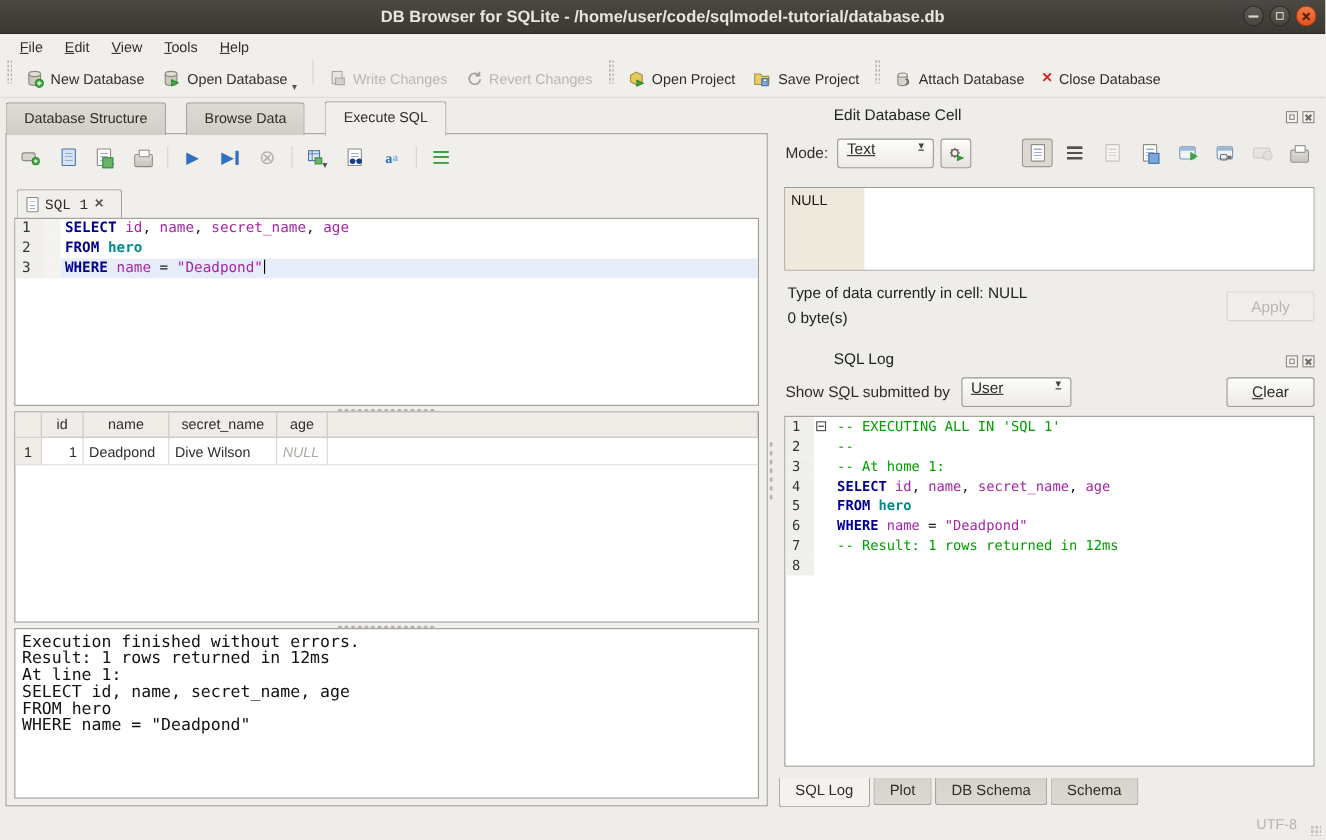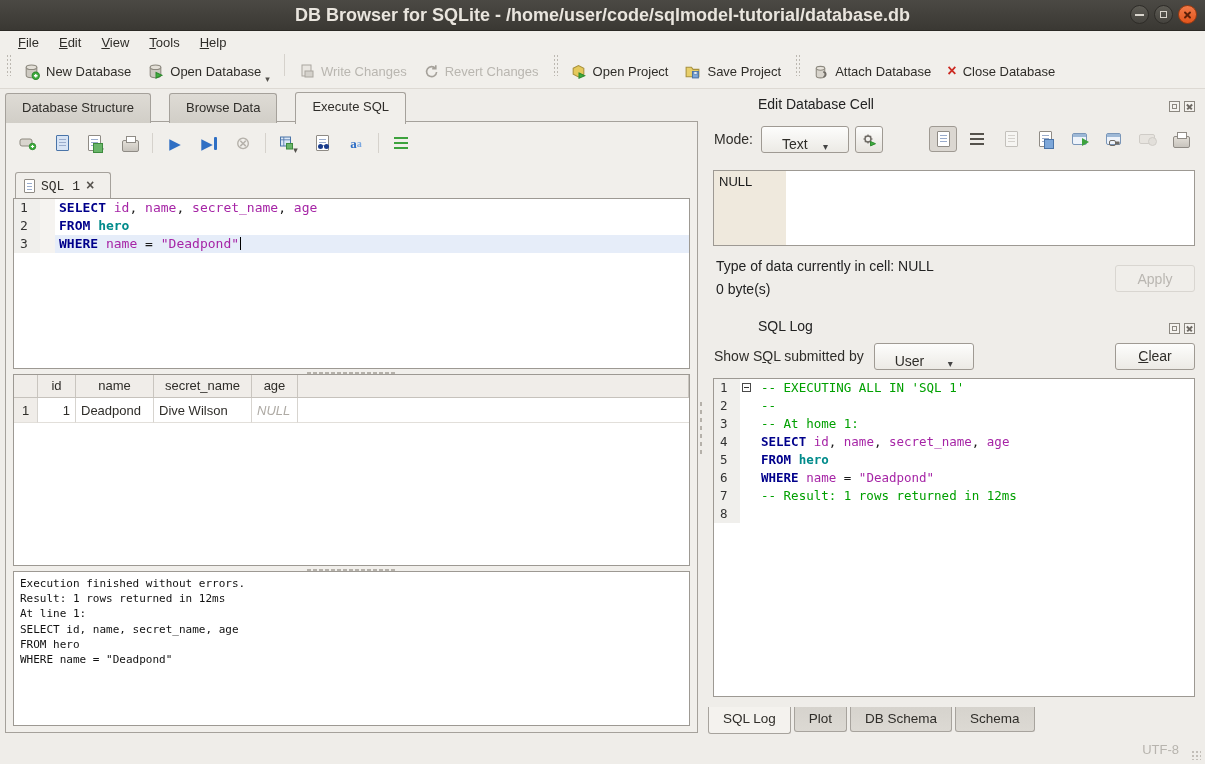--- a/index.html
+++ b/index.html
@@ -6,21 +6,21 @@
   body{
     width:1205px;height:764px;position:relative;overflow:hidden;
     font-family:"Liberation Sans","DejaVu Sans",sans-serif;
     background:#efede9;color:#2f2d29;font-size:13px;
     -webkit-font-smoothing:antialiased;
   }
   
   .titlebar{position:absolute;top:0;left:0;right:0;height:30px;
     background:linear-gradient(#4b4944,#3a3833);border-bottom:1px solid #2b2925;
     display:flex;align-items:center;justify-content:center;}
-  .titlebar .title{color:#e9e5de;font-weight:bold;font-size:18px;}
+  .titlebar .title{color:#e9e5de;font-weight:bold;font-size:15px;}
   .winbtns{position:absolute;right:8px;top:5px;display:flex;gap:5px;}
   .winbtn{width:19px;height:19px;border-radius:50%;border:1px solid #2e2c28;
     background:linear-gradient(#5d5b54,#45433e);position:relative;box-sizing:border-box;}
   .winbtn.close{background:linear-gradient(#f07a49,#e2551c);border-color:#9c3a10;}
   .winbtn .g-min{position:absolute;left:4px;top:8px;width:9px;height:2px;background:#d9d5cd;}
   .winbtn .g-max{position:absolute;left:5px;top:5px;width:7px;height:7px;border:1.5px solid #d9d5cd;box-sizing:border-box;}
   .winbtn .g-x1,.winbtn .g-x2{position:absolute;left:4px;top:8px;width:9px;height:2px;background:#5d2008;border-radius:1px;}
   .winbtn .g-x1{transform:rotate(45deg);} .winbtn .g-x2{transform:rotate(-45deg);}
   
   .menubar{position:absolute;top:31px;left:0;right:0;height:23px;background:#f1efeb;
@@ -117,31 +117,31 @@
   .rt-c1{flex:none;width:38px;}
   .rt-c2{flex:none;width:78px;}
   .rt-c3{flex:none;width:98px;}
   .rt-c4{flex:none;width:46px;}
   .rt-fill{flex:1;border:none;}
   .rt-row.head .rt-fill{border-bottom:none;}
   .cell-num{text-align:right;}
   .cell-null{color:#aeaaa4;font-style:italic;}
   
   .msgbox{position:absolute;top:449px;left:7px;width:677px;height:155px;}
-  .msgbox pre{margin:4px 6px;font-family:"DejaVu Sans Mono","Liberation Mono",monospace;font-size:11px;line-height:15.2px;color:#111;}
+  .msgbox pre{margin:4px 6px;font-family:"DejaVu Sans Mono","Liberation Mono",monospace;font-size:15px;line-height:15.2px;color:#111;}
   
   .dock-title{position:absolute;left:714px;right:10px;height:20px;font-size:14px;color:#222;display:flex;align-items:flex-end;margin-left:44px;}
   .dock-icons{margin-left:auto;display:flex;gap:4px;}
   .d-ico{width:11px;height:11px;border:1px solid #8b8780;position:relative;box-sizing:border-box;background:#f5f3ef;}
   .d-ico.float::before{content:"";position:absolute;left:2px;top:2px;width:5px;height:5px;border:1px solid #8b8780;box-sizing:border-box;}
   .d-ico.xx::before,.d-ico.xx::after{content:"";position:absolute;left:1px;top:4px;width:7px;height:1.5px;background:#6e6a64;}
   .d-ico.xx::before{transform:rotate(45deg);} .d-ico.xx::after{transform:rotate(-45deg);}
   .row-flex{position:absolute;left:714px;right:10px;display:flex;align-items:center;}
-  .combo{display:flex;align-items:flex-end;border:1px solid #9f9a93;border-radius:3px;
-    background:linear-gradient(#fdfdfc,#eceae5);padding:0 20px;height:27px;box-sizing:border-box;font-size:14px;}
+  .combo{display:flex;align-items:flex-start;border:1px solid #9f9a93;border-radius:3px;
+    background:linear-gradient(#fdfdfc,#eceae5);padding:0 8px;height:27px;box-sizing:border-box;font-size:14px;text-decoration:underline;}
   .combo .arrow{margin-left:auto;font-size:10px;color:#444;padding-left:14px;}
   .btn{border:1px solid #9f9a93;border-radius:3px;background:linear-gradient(#fdfdfc,#eceae5);
     height:27px;display:flex;align-items:center;justify-content:center;font-size:14px;box-sizing:border-box;}
   .btn.disabled{background:#f0eeea;border-color:#d9d6d1;color:#b9b6b1;}
   .sq-btn{width:28px;height:27px;border:1px solid #9f9a93;border-radius:3px;background:linear-gradient(#fdfdfc,#e6e3dd);
     display:flex;align-items:center;justify-content:center;box-sizing:border-box;}
   .cell-icons{margin-left:auto;display:flex;gap:6px;align-items:center;}
   .ci{width:26px;height:24px;display:flex;align-items:center;justify-content:center;border:1px solid transparent;border-radius:3px;}
   .ci.pressed{border-color:#9f9a93;background:#dbd7d1;}
   .ci.disabled{opacity:.45;}

